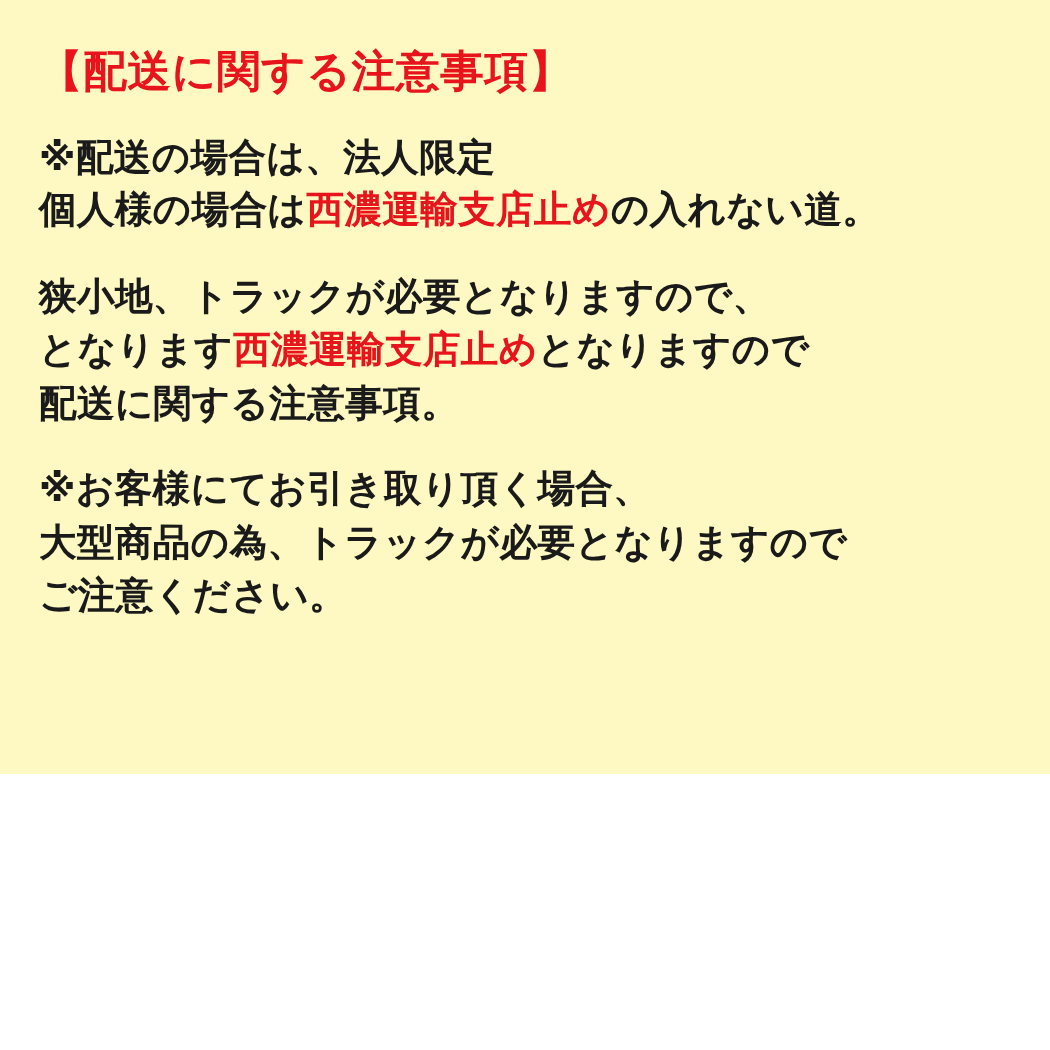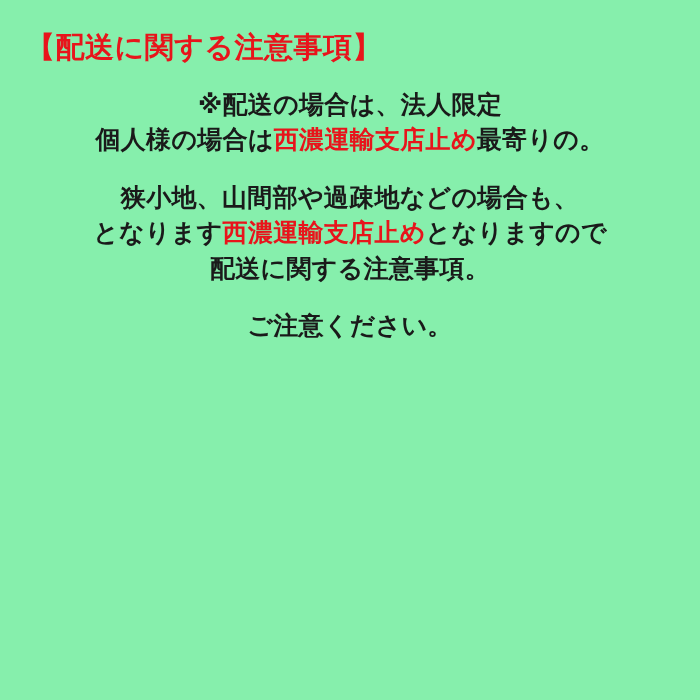--- a/index.html
+++ b/index.html
@@ -9,37 +9,36 @@
   body {
     width: 700px;
     height: 700px;
     background: #ffffff;
     font-family: "DejaVu Sans", "Liberation Sans", sans-serif;
     overflow: hidden;
   }
   .page {
     box-sizing: border-box;
     width: 700px;
-    height: 700px;
+    height: 516px;
     padding: 30px 26px 20px 26px;
-    background: #86efac;
+    background: #fef9c3;
     position: relative;
   }
   .heading {
     color: #e8141b;
     font-weight: bold;
     font-size: 29px;
     line-height: 1.2;
     letter-spacing: 0.5px;
     margin: 0 0 22px 0;
     white-space: nowrap;
   }
   .block {
     margin: 0 0 22px 0;
-    text-align: center;
   }
   .line {
     color: #1a1a1a;
     font-weight: bold;
     font-size: 25px;
     line-height: 1.42;
     letter-spacing: 0.3px;
     white-space: nowrap;
   }
   .hl {
@@ -53,24 +52,26 @@
   }
 </style>
 </head>
 <body>
 
 <div class="page">
   <div class="heading">【配送に関する注意事項】</div>
   <div id="blocks">
       <div class="block">
         <div class="line"><span>※配送の場合は、法人限定</span></div>
-        <div class="line"><span>個人様の場合は</span><span class="hl">西濃運輸支店止め</span><span>最寄りの。</span></div>
+        <div class="line"><span>個人様の場合は</span><span class="hl">西濃運輸支店止め</span><span>の入れない道。</span></div>
       </div>
       <div class="block">
-        <div class="line"><span>狭小地、山間部や過疎地などの場合も、</span></div>
+        <div class="line"><span>狭小地、トラックが必要となりますので、</span></div>
         <div class="line"><span>となります</span><span class="hl">西濃運輸支店止め</span><span>となりますので</span></div>
         <div class="line"><span>配送に関する注意事項。</span></div>
       </div>
       <div class="block">
+        <div class="line"><span>※お客様にてお引き取り頂く場合、</span></div>
+        <div class="line"><span>大型商品の為、トラックが必要となりますので</span></div>
         <div class="line"><span>ご注意ください。</span></div>
       </div>
     </div>
 </div>
 
 </body></html>

